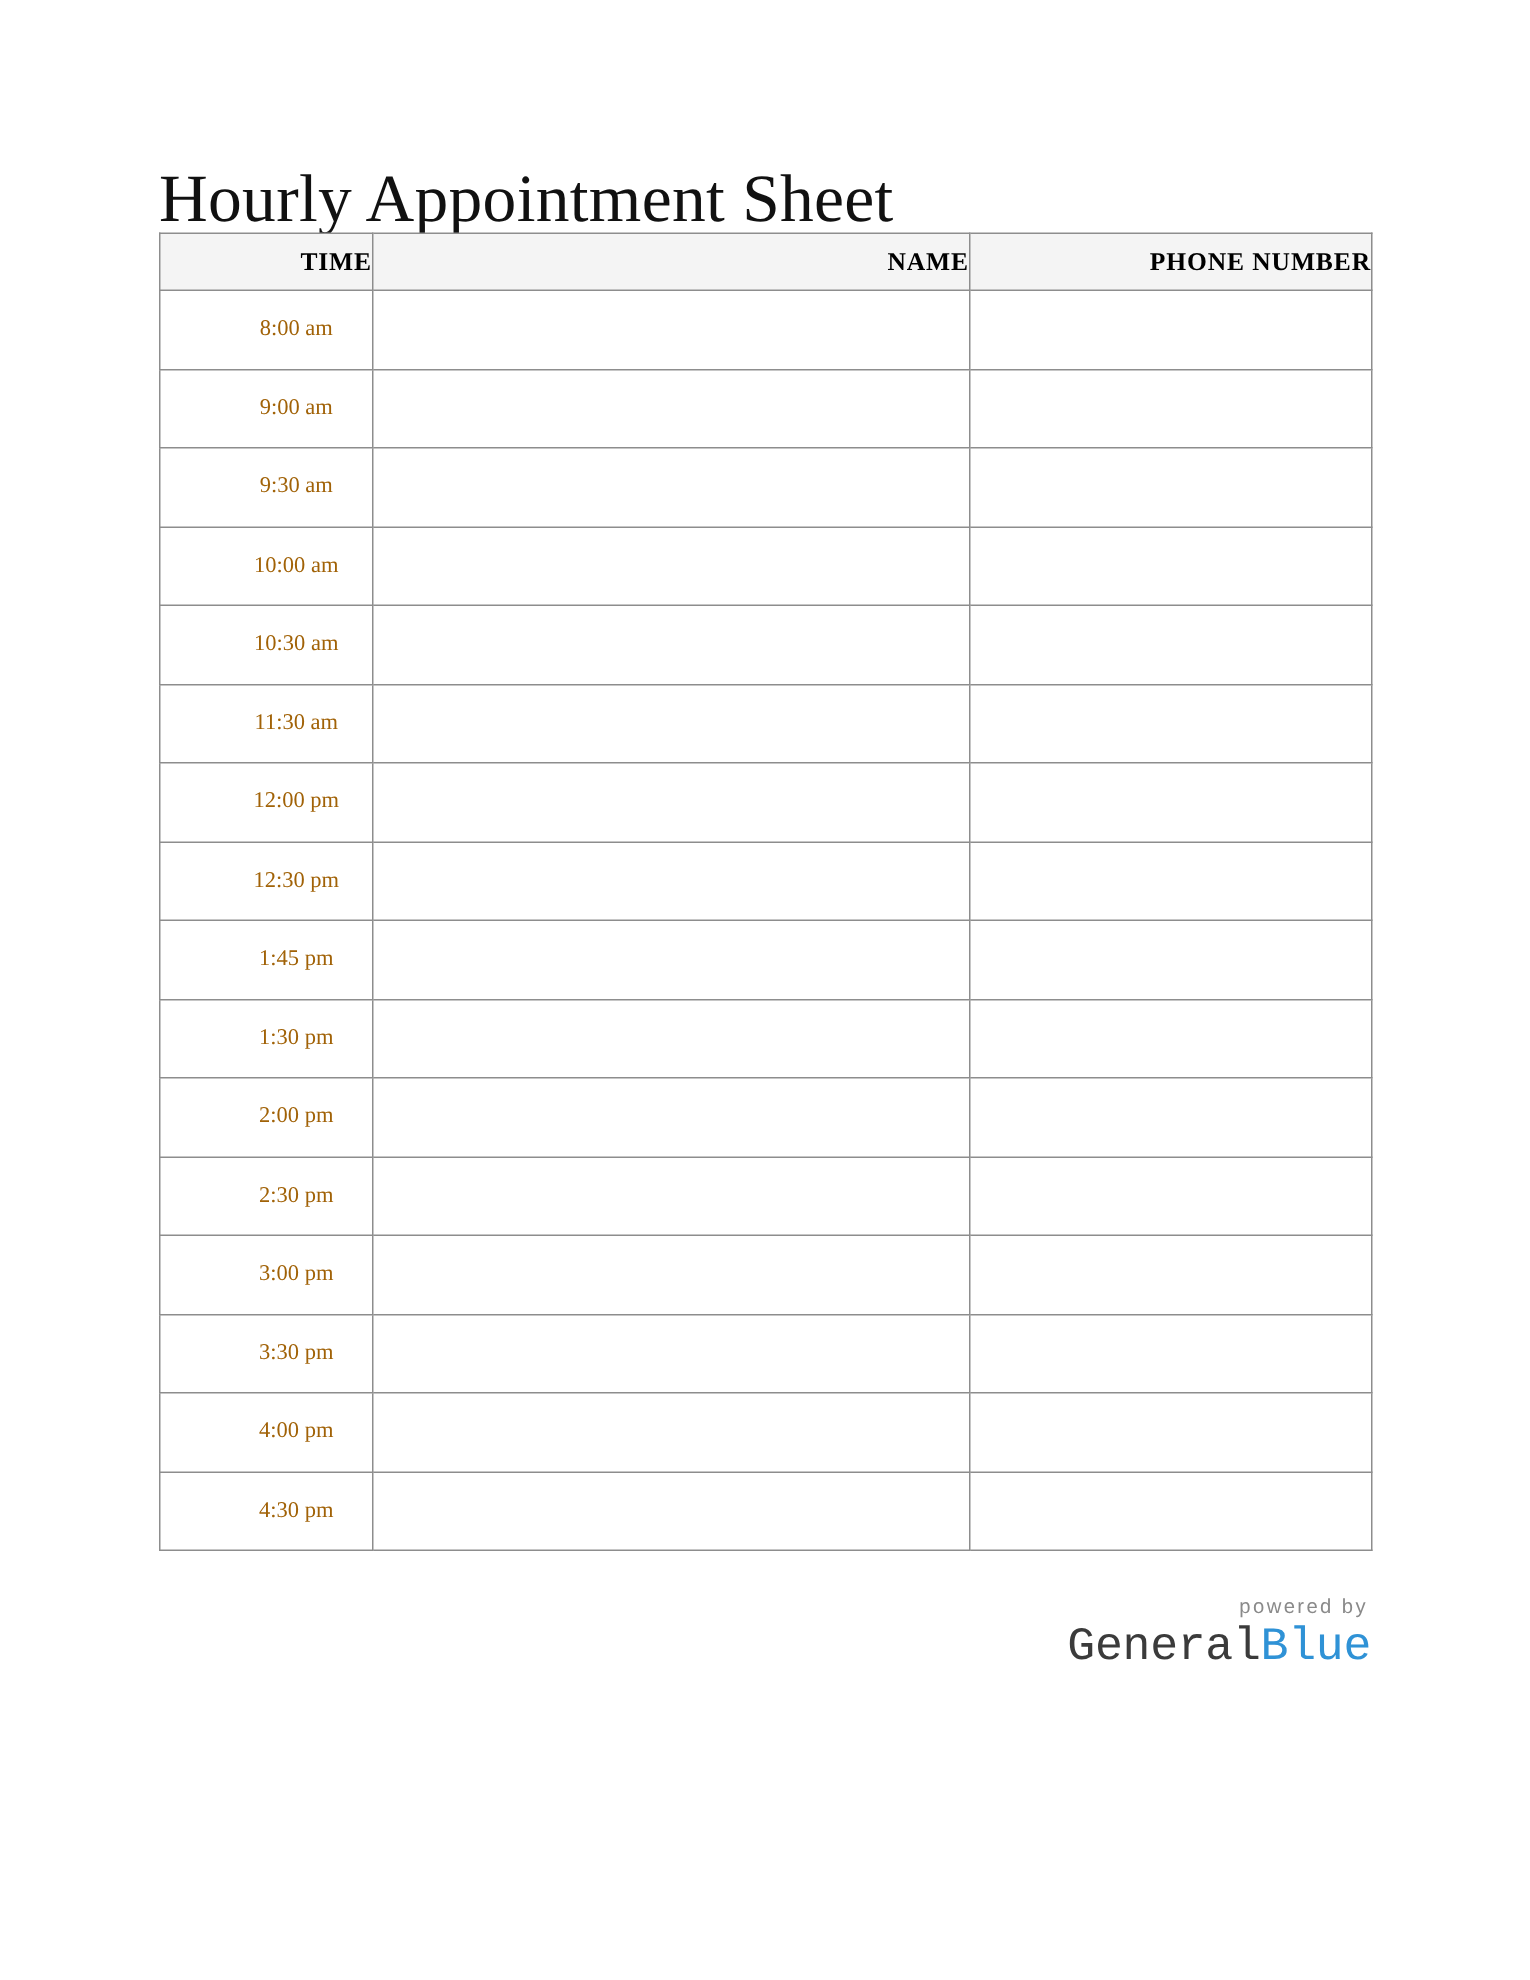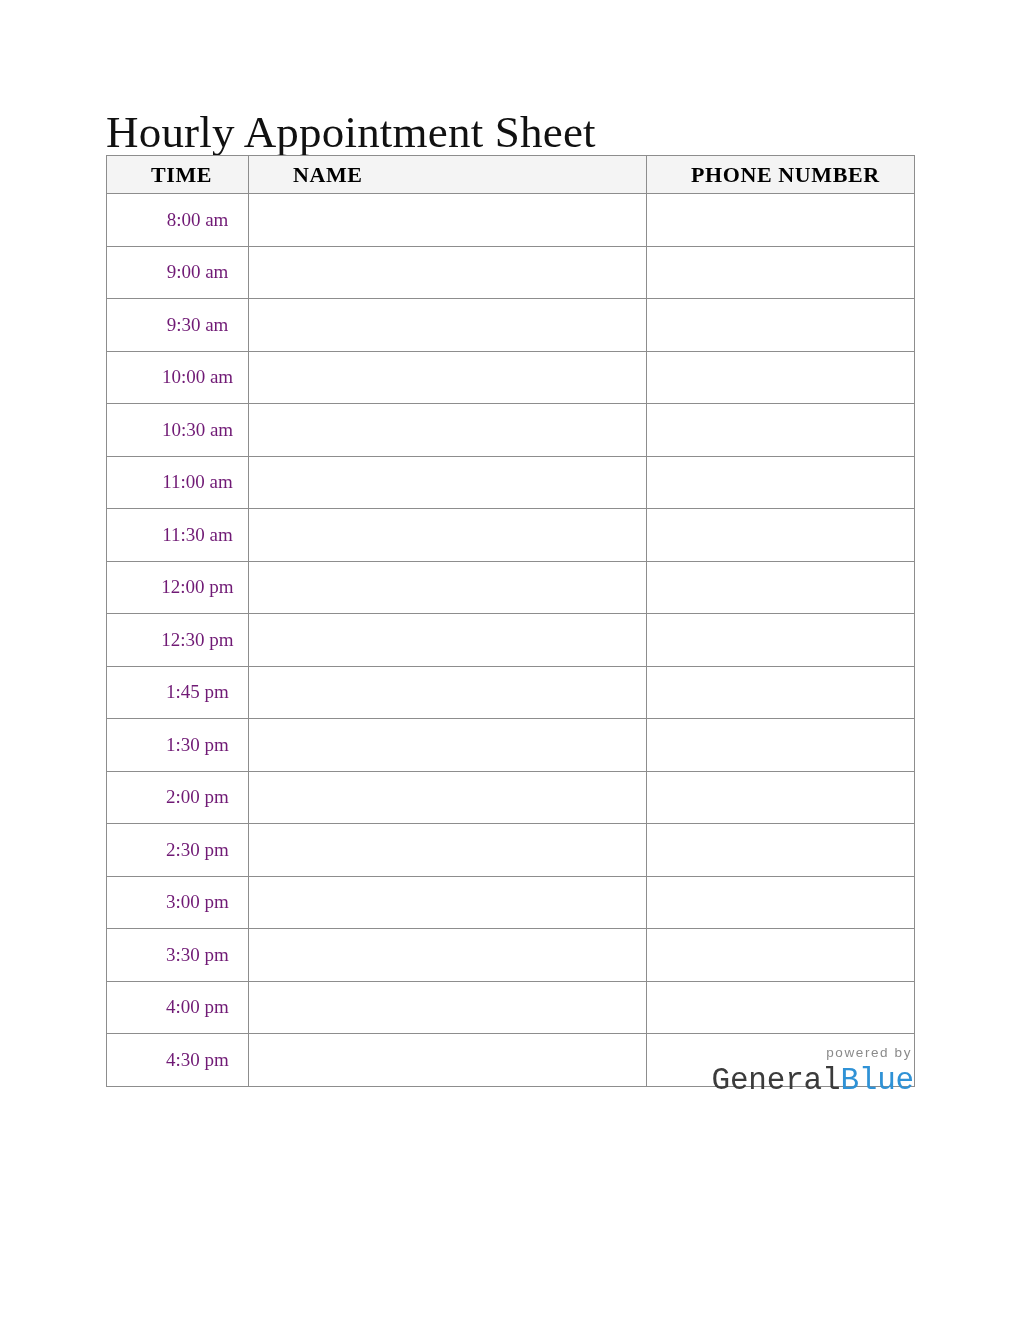--- a/index.html
+++ b/index.html
@@ -45,50 +45,49 @@
   }
   .sheet-table th,
   .sheet-table td {
     border: 1px solid #8d8d8d;
     padding: 0;
     margin: 0;
   }
   .sheet-table thead th {
     background: #f4f4f4;
     height: 37px;
-    font-size: 22px;
+    font-size: 17px;
     font-weight: bold;
     letter-spacing: 0.6px;
-    text-align: left;
+    text-align: right;
     vertical-align: middle;
     color: #000000;
-    padding-left: 44px;
   }
   .col-time { width: 142px; }
   .col-name { width: 398px; }
   .col-phone { width: 268px; }
 
   .sheet-table tbody td {
     height: 51.5px;
     vertical-align: middle;
-    font-size: 19px;
-    color: #701a75;
+    font-size: 15px;
+    color: #a16207;
     padding-left: 40px;
   }
   .cell-time {
     text-align: center;
   }
   .cell-blank {
     background: #ffffff;
   }
 
   .footer {
     position: absolute;
     right: 106px;
-    bottom: 64px;
+    bottom: 46px;
     text-align: right;
     line-height: 1;
   }
   .footer .powered {
     font-family: "Liberation Sans", sans-serif;
     font-size: 13.5px;
     letter-spacing: 1.6px;
     color: #8a8a8a;
     display: block;
     margin-bottom: 6px;
@@ -148,25 +147,20 @@
           <td class="cell-time">10:00 am</td>
           <td class="cell-blank"></td>
           <td class="cell-blank"></td>
         </tr>
         <tr>
           <td class="cell-time">10:30 am</td>
           <td class="cell-blank"></td>
           <td class="cell-blank"></td>
         </tr>
         <tr>
-          <td class="cell-time">11:00 am</td>
-          <td class="cell-blank"></td>
-          <td class="cell-blank"></td>
-        </tr>
-        <tr>
           <td class="cell-time">11:30 am</td>
           <td class="cell-blank"></td>
           <td class="cell-blank"></td>
         </tr>
         <tr>
           <td class="cell-time">12:00 pm</td>
           <td class="cell-blank"></td>
           <td class="cell-blank"></td>
         </tr>
         <tr>

